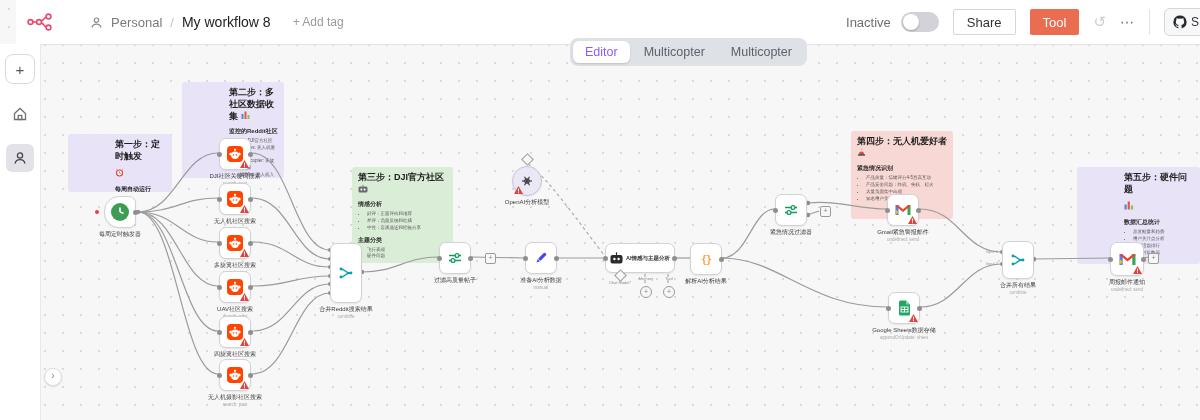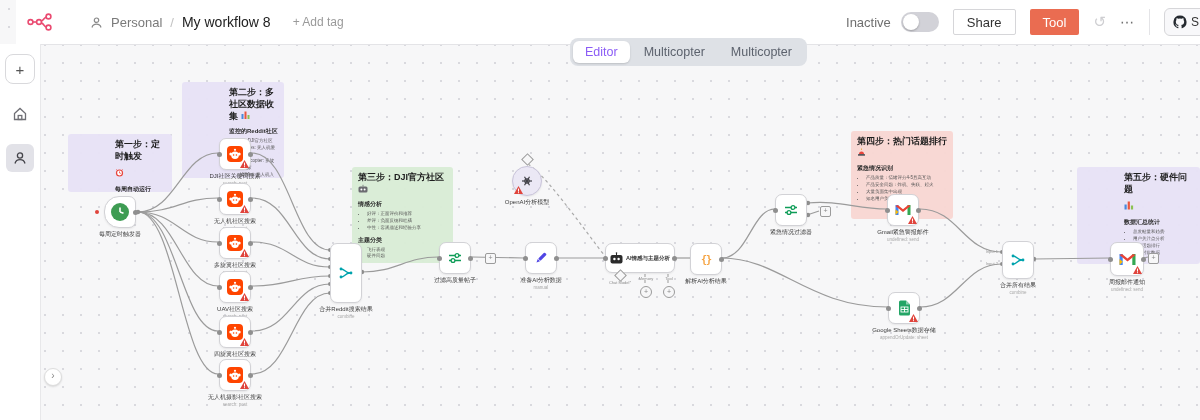--- a/index.html
+++ b/index.html
@@ -144,21 +144,21 @@
     <li>中性：客观描述和经验分享</li>
   </ul>
   <div class="st-h">主题分类</div>
   <ul class="st-ul">
     <li>飞行表现</li>
     <li>硬件问题</li>
   </ul>
 </div>
 
 <div class="sticky pnk" style="left:851px;top:131px;width:102px;height:88px">
-  <div class="st-title"><span>第四步：热门话题排行</span>
+  <div class="st-title"><span>第四步：无人机爱好者</span>
     <svg width="9" height="9">
         <path d="M2 6 a2.5 2.5 0 0 1 5 0 z" fill="#e8453c"></path>
         <rect x="1" y="6" width="7" height="1.8" rx=".6" fill="#55585e"></rect>
         <line x1="4.5" y1="0.4" x2="4.5" y2="2" stroke="#e8a43c" stroke-width=".8"></line>
       </svg>
   </div>
   <div class="st-h">紧急情况识别</div>
   <ul class="st-ul">
     <li>产品质量：情绪评分4-5且高互动</li>
       <li>产品安全问题：炸机、失联、起火</li>

